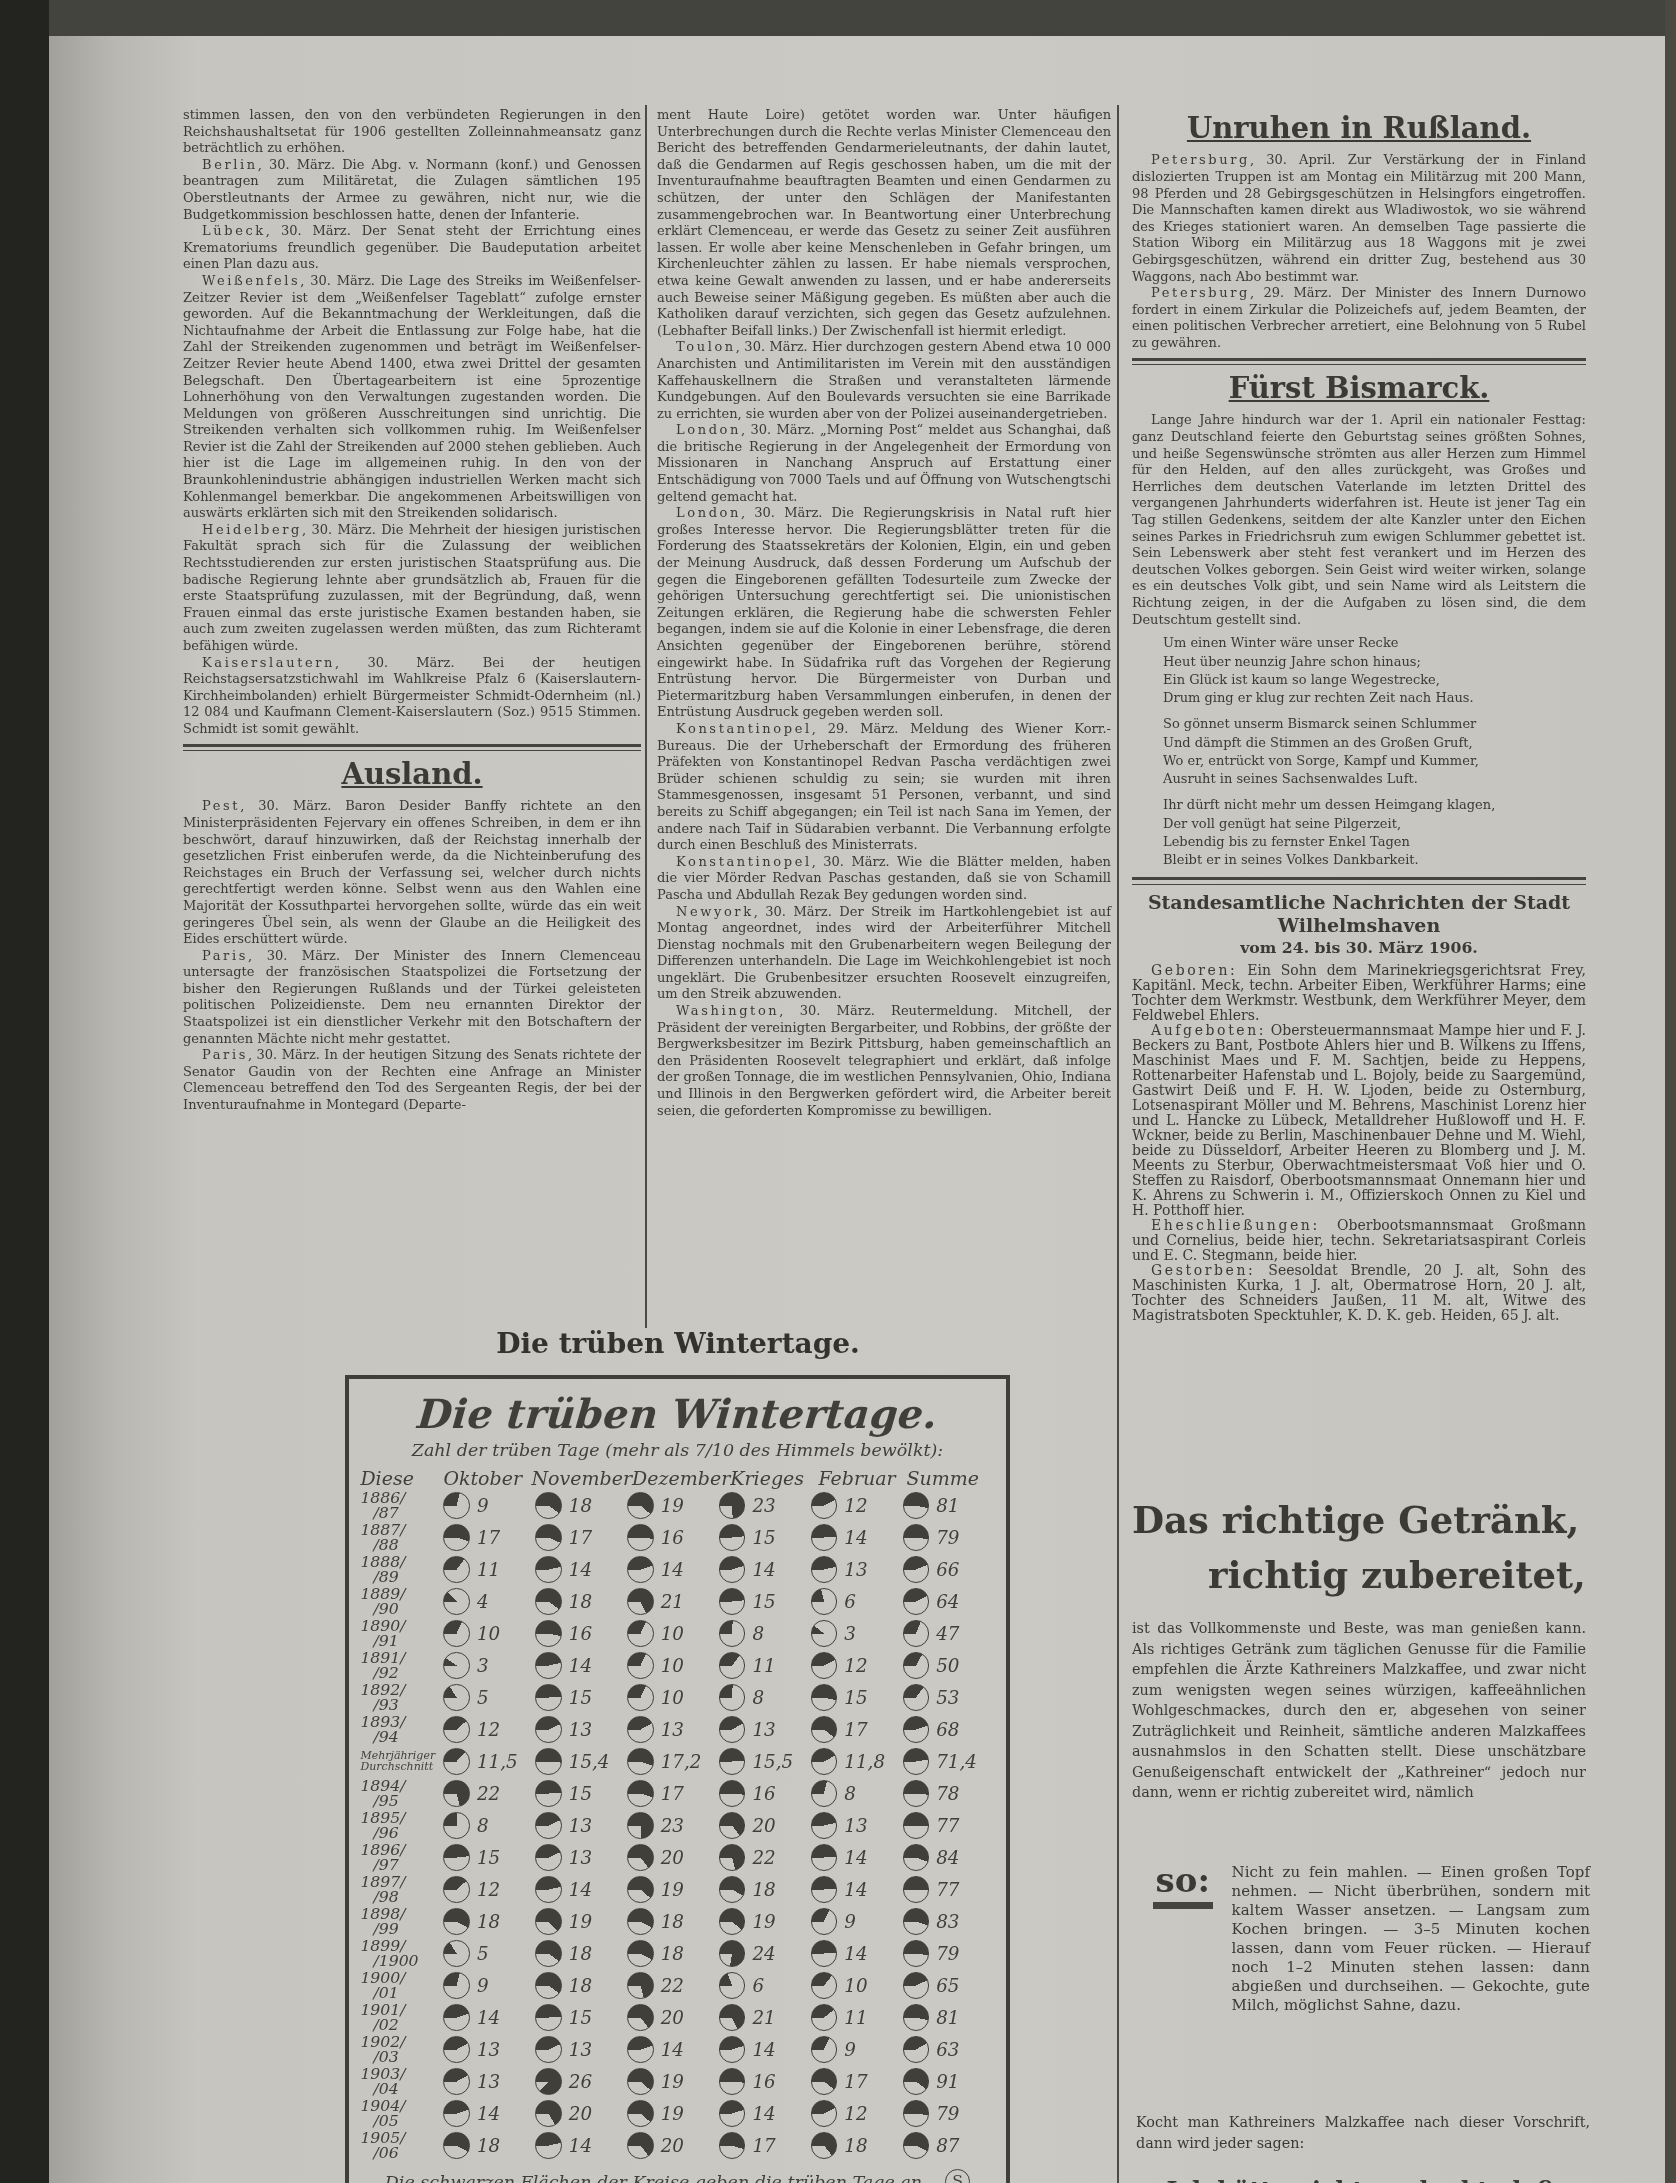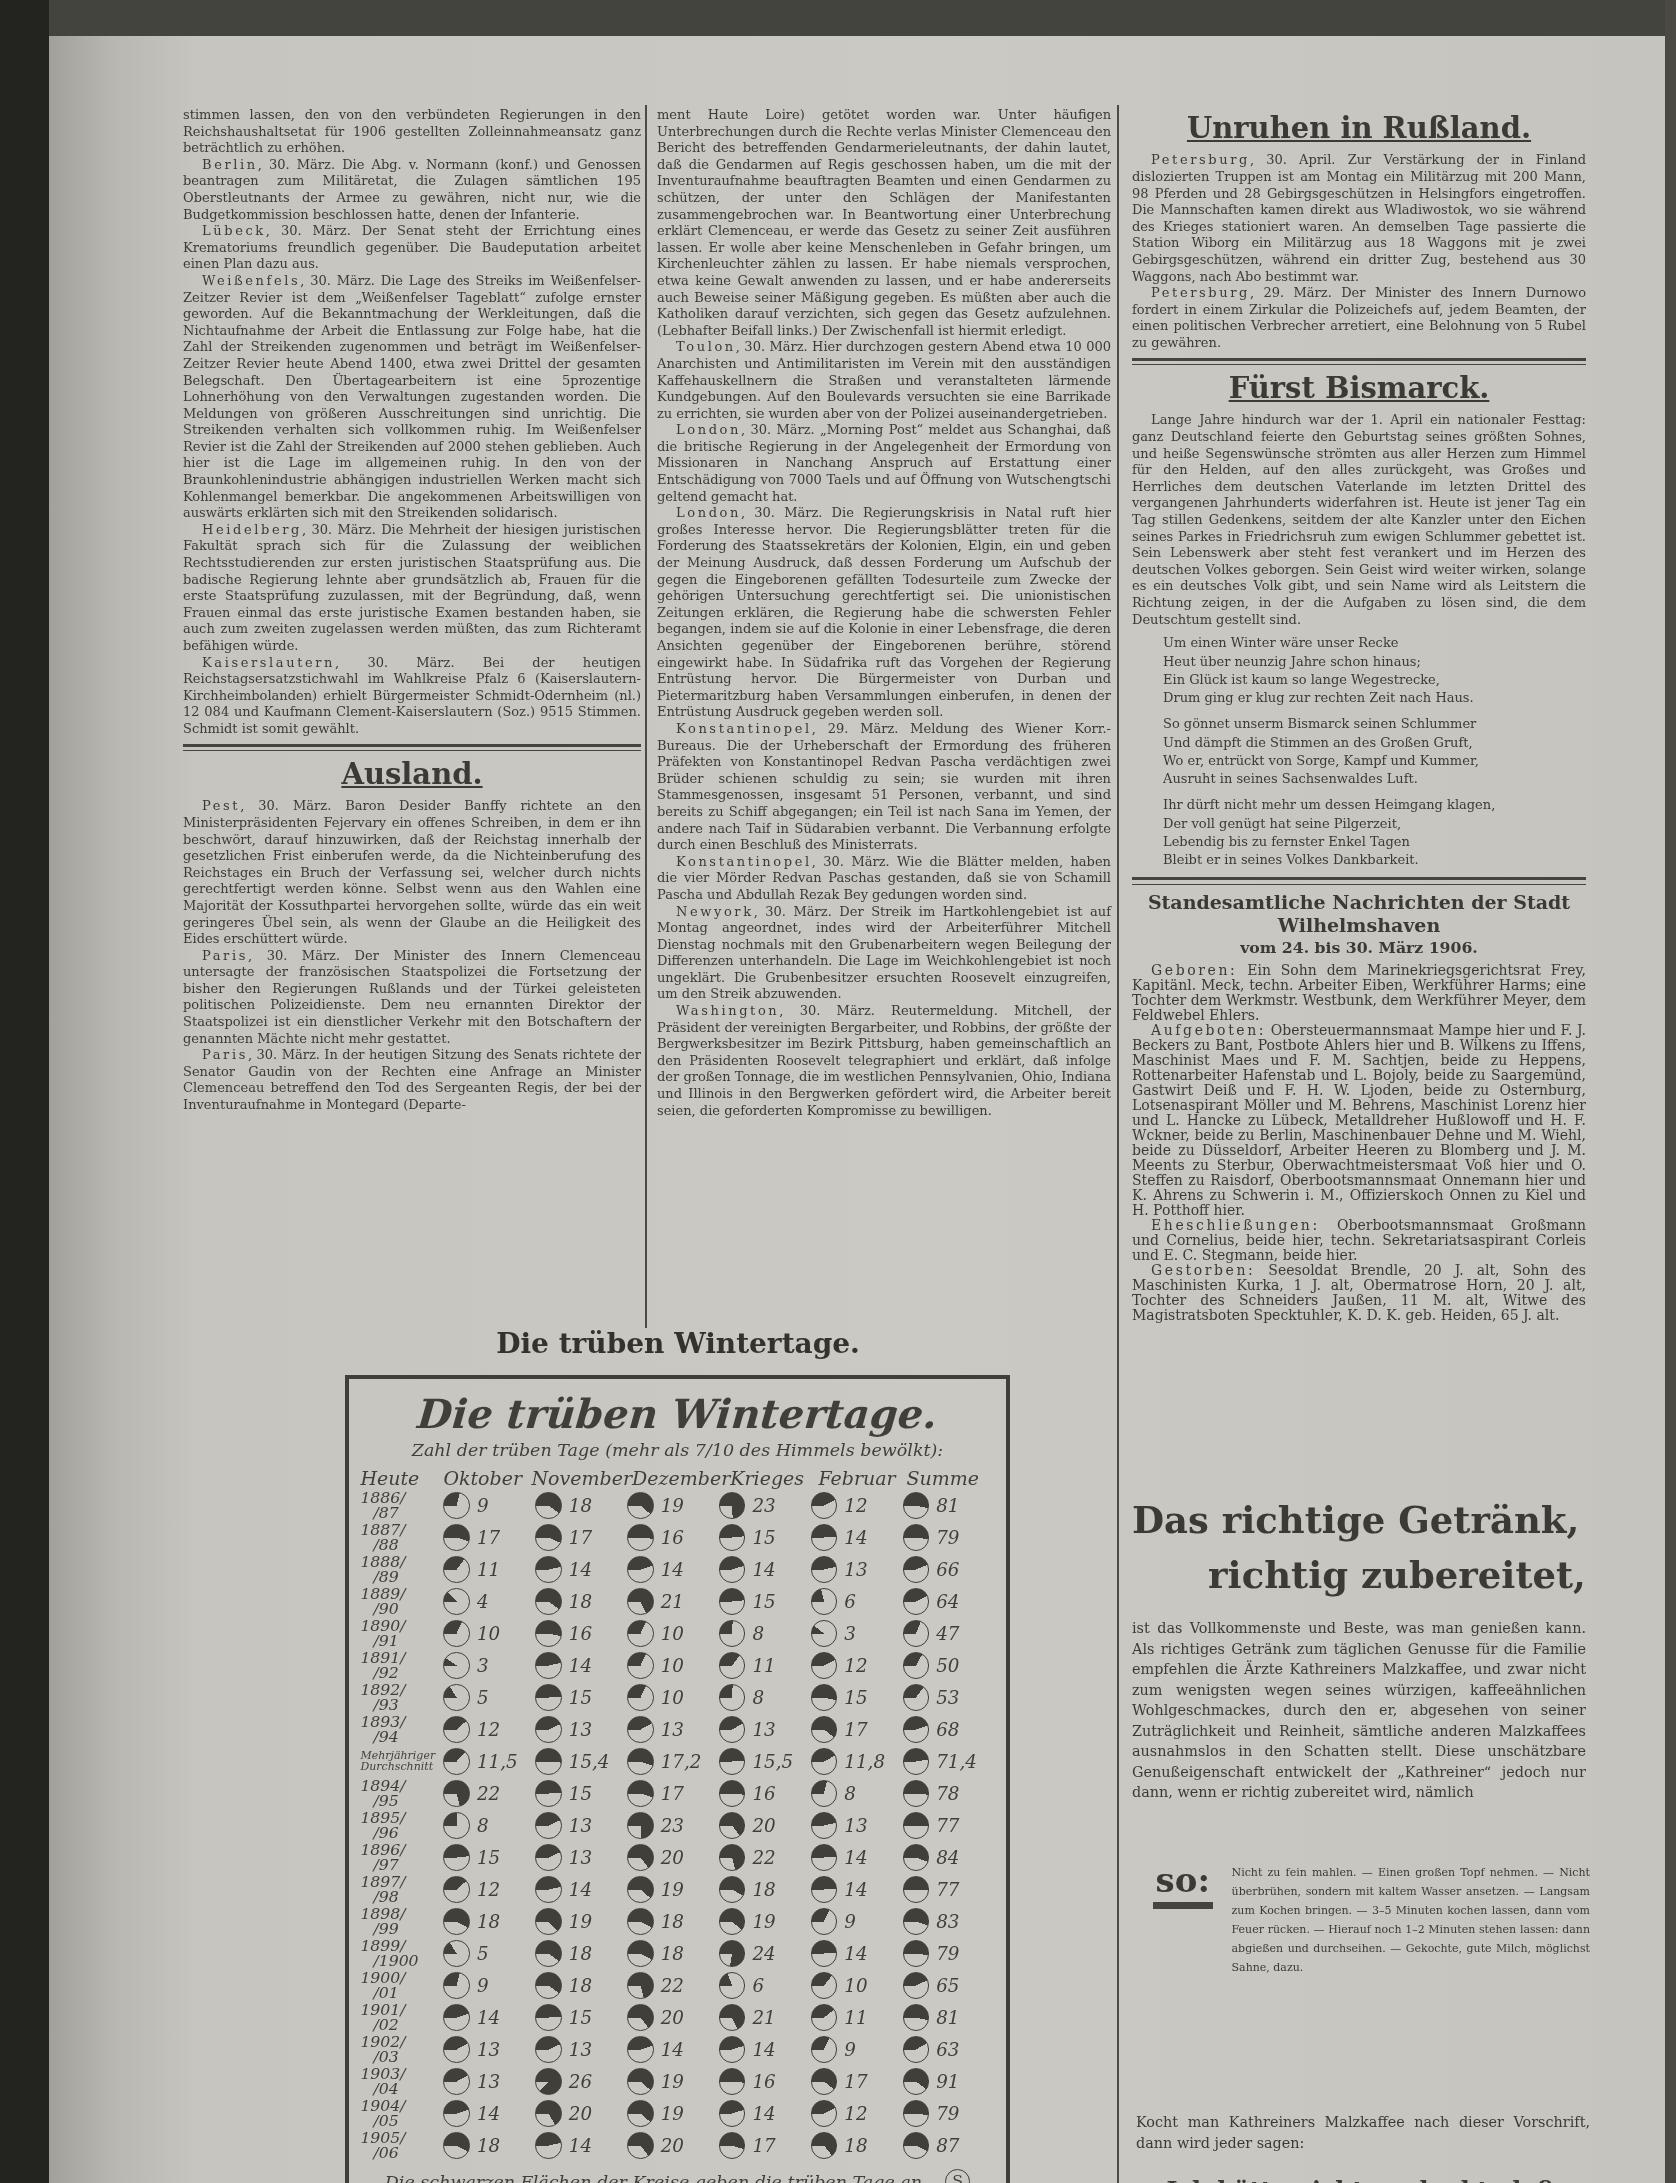--- a/index.html
+++ b/index.html
@@ -47,21 +47,21 @@
   .monogram{display:inline-block;width:23px;height:23px;border:1.7px solid #403f39;border-radius:50%;
       text-align:center;line-height:22px;font-size:15.7px;font-style:normal;}
   
   .ad-h1{position:absolute;left:1132px;top:1498px;width:454px;font-weight:bold;font-size:37px;}
   .ad-h2{position:absolute;left:1132px;top:1553px;width:454px;font-weight:bold;font-size:37px;text-align:right;}
   #ad-body{position:absolute;left:1132px;top:1618px;width:454px;}
   .adtext{font-size:14.4px;line-height:20.5px;text-align:justify;}
   #so-block{position:absolute;left:1153px;top:1863px;width:437px;display:flex;gap:19px;}
   .so-label{font-weight:bold;font-size:34px;line-height:35px;border-bottom:7px solid #45443e;
       padding:0 2.6px 4.4px 2.6px;align-self:flex-start;}
-  .so-text{font-size:11px;line-height:19px;text-align:justify;flex:1;}
+  .so-text{font-size:15px;line-height:19px;text-align:justify;flex:1;}
   #ad-closing{position:absolute;left:1136px;top:2100px;width:454px;margin-top:12px;}
   #ad-quote{position:absolute;left:1153px;top:2177px;width:437px;}
   .qline{display:table;font-weight:bold;font-size:23.6px;line-height:28px;
       border-bottom:3.5px solid #3f3e38;padding-bottom:3.5px;margin-bottom:15px;}
 </style>
 </head>
 <body>
 
 <div id="page">
   <div id="scan-top"></div>
@@ -146,21 +146,21 @@
           <p class="para"><span class="lead">Eheschließungen:</span> Oberbootsmannsmaat Großmann und Cornelius, beide hier, techn. Sekretariatsaspirant Corleis und E. C. Stegmann, beide hier.</p>
           <p class="para"><span class="lead">Gestorben:</span> Seesoldat Brendle, 20 J. alt, Sohn des Maschinisten Kurka, 1 J. alt, Obermatrose Horn, 20 J. alt, Tochter des Schneiders Jaußen, 11 M. alt, Witwe des Magistratsboten Specktuhler, K. D. K. geb. Heiden, 65 J. alt.</p>
         </div>
     </div>
 
     <div id="outer-title">Die trüben Wintertage.</div>
     <div id="chart-box">
       <div class="box-title">Die trüben Wintertage.</div>
       <div class="box-sub">Zahl der trüben Tage (mehr als 7/10 des Himmels bewölkt):</div>
       <div id="grid-head">
-          <span class="gh">Heute</span>
+          <span class="gh">Diese</span>
           <span class="gh">Oktober</span>
           <span class="gh">November</span>
           <span class="gh">Dezember</span>
           <span class="gh">Krieges</span>
           <span class="gh">Februar</span>
           <span class="gh">Summe</span>
         </div>
       <div id="grid-rows">
           <div class="grow">
             <div class="yr">

